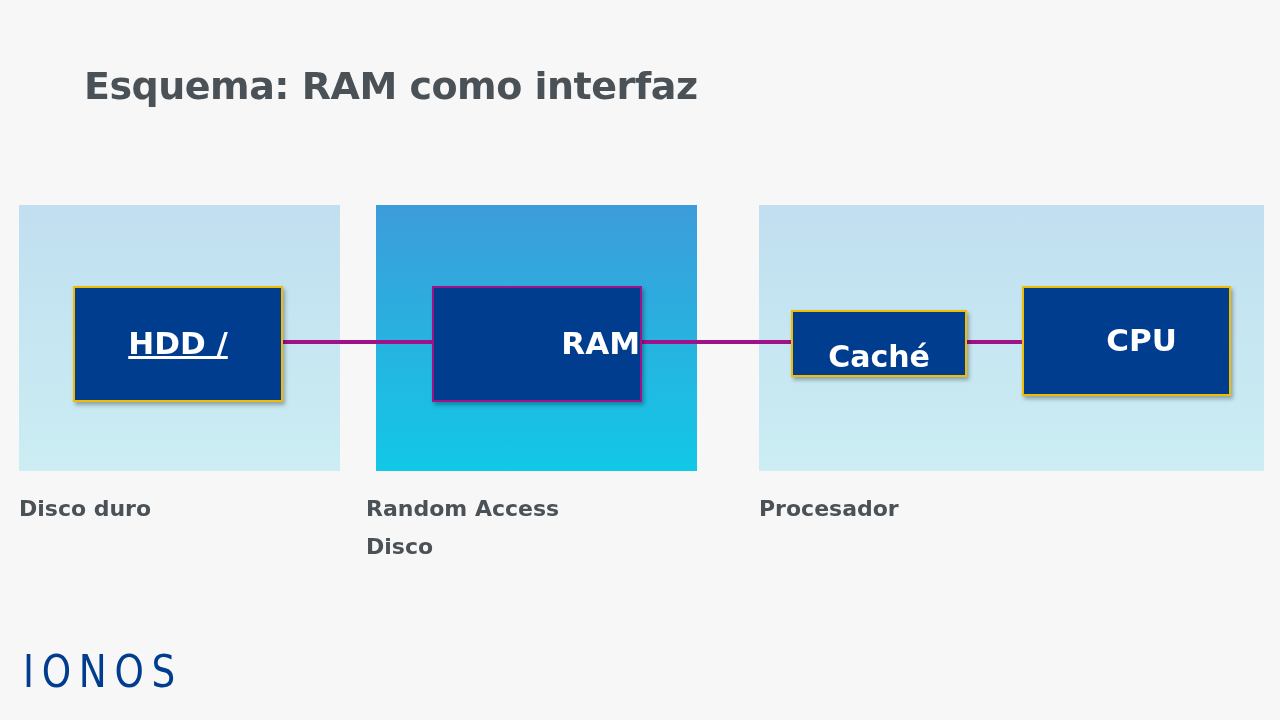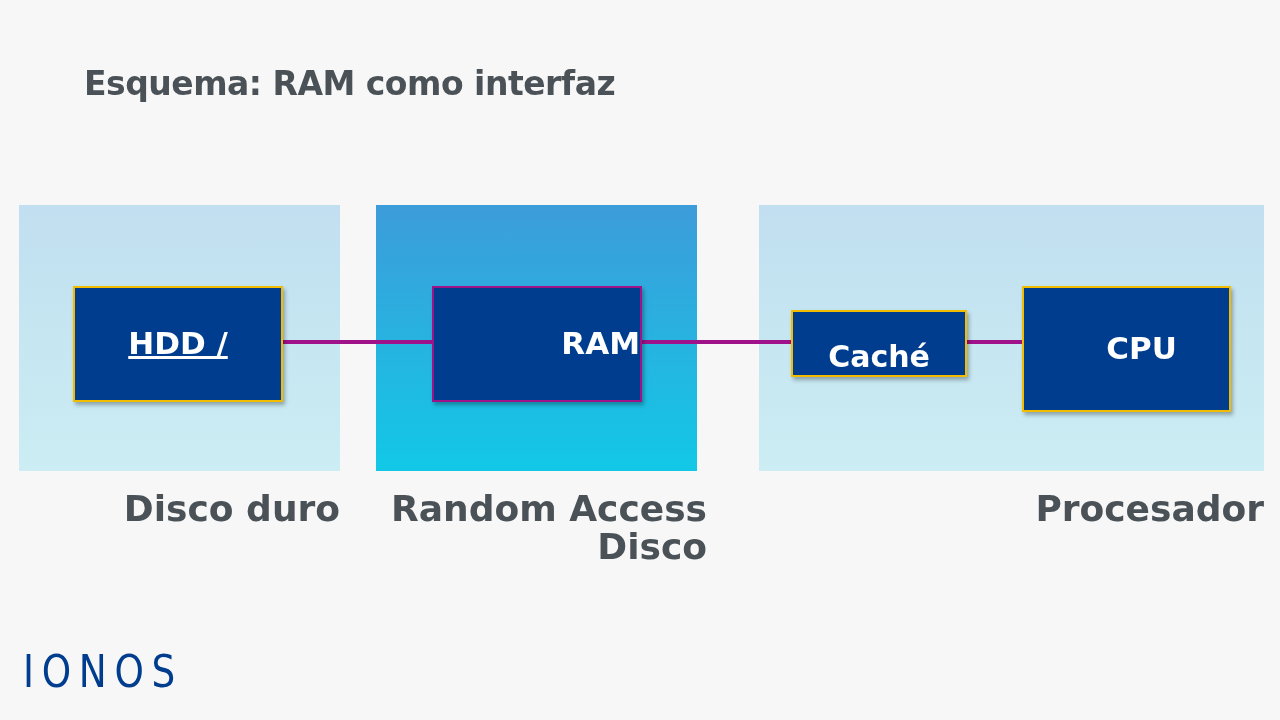--- a/index.html
+++ b/index.html
@@ -4,21 +4,21 @@
 <style>
   html, body { margin: 0; padding: 0; }
   body {
     width: 1280px; height: 720px; overflow: hidden;
     background: #f7f7f7;
     font-family: "DejaVu Sans", sans-serif;
     position: relative;
   }
   .title {
     position: absolute; left: 84px; top: 64px;
-    font-size: 33px; font-weight: bold; color: #4a5257;
+    font-size: 38px; font-weight: bold; color: #4a5257;
     letter-spacing: -0.5px;
   }
   .zone { position: absolute; top: 205px; height: 266px; }
   .zone.light { background: linear-gradient(to bottom, #c1dff0 0%, #cbedf3 100%); }
   .zone.ram { background: linear-gradient(to bottom, #3d9cda 0%, #12c8e6 100%); }
   #zone-disk { left: 19px; width: 321px; }
   #zone-ram { left: 376px; width: 321px; }
   #zone-cpu { left: 759px; width: 505px; }
 
   .link { position: absolute; height: 4px; background: #a0128a; }
@@ -29,25 +29,25 @@
     display: flex; align-items: center; justify-content: center;
     text-align: center; line-height: 1.2;
     box-sizing: border-box;
     box-shadow: 2px 3px 4px rgba(0,0,0,0.3);
   }
   .node.gold { border: 2px solid #f2bd00; }
   .node.purple { border: 2px solid #a0128a; }
   #node-hdd { left: 73px; top: 286px; width: 210px; height: 116px; text-decoration: underline; }
   #node-ram { left: 432px; top: 286px; width: 210px; height: 116px; justify-content: flex-end; }
   #node-cache { left: 791px; top: 310px; width: 176px; height: 67px; font-size: 30px; align-items: flex-end; }
-  #node-cpu { left: 1022px; top: 286px; width: 209px; height: 126px; padding-left: 30px; }
+  #node-cpu { left: 1022px; top: 286px; width: 209px; height: 110px; padding-left: 30px; }
 
   .caption {
-    position: absolute; top: 490px; text-align: right;
-    font-size: 36px; font-weight: bold; color: #4a5257; line-height: 38px;
+    position: absolute; top: 490px; text-align: left;
+    font-size: 22px; font-weight: bold; color: #4a5257; line-height: 38px;
   }
   #cap-disk { left: 19px; width: 321px; }
   #cap-ram { left: 366px; width: 341px; }
   #cap-cpu { left: 759px; width: 505px; }
 
   .logo {
     position: absolute; left: 23px; top: 646px;
     font-size: 44px; color: #003d8f; letter-spacing: 9px;
     font-family: "DejaVu Sans", sans-serif; font-weight: normal;
     transform: scaleX(0.85); transform-origin: left center;

